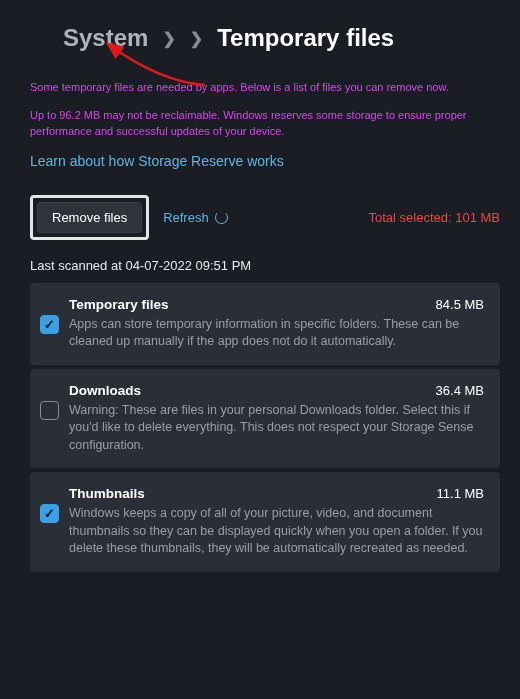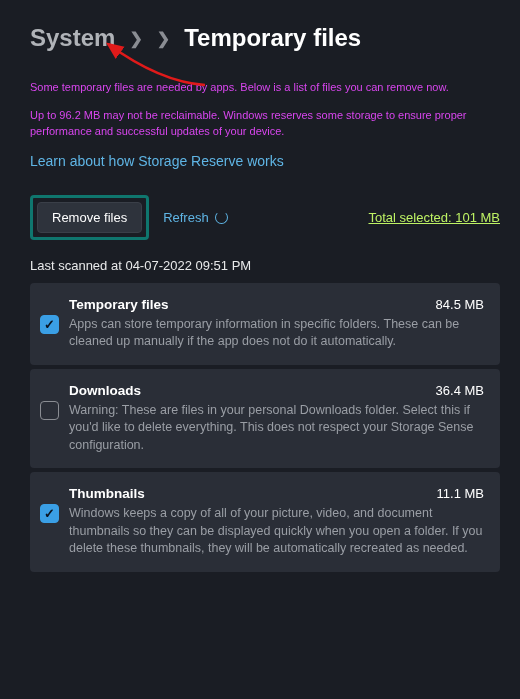--- a/index.html
+++ b/index.html
@@ -12,20 +12,21 @@
   overflow: hidden;
   padding: 24px 20px 0 30px;
 }
 .breadcrumb {
   display: flex;
   align-items: center;
   gap: 14px;
   font-size: 24px;
   font-weight: 600;
   margin-bottom: 28px;
+  margin-left: 33px;
 }
 .breadcrumb .crumb {
   color: #b0b3b8;
 }
 .breadcrumb .crumb.active {
   color: #ffffff;
 }
 .breadcrumb .chevron {
   color: #8a8d93;
   font-size: 16px;
@@ -44,21 +45,21 @@
   display: inline-block;
   margin-bottom: 26px;
 }
 .actions-row {
   display: flex;
   align-items: center;
   gap: 14px;
   margin-bottom: 18px;
 }
 .remove-wrap {
-  border: 3px solid #0f766e;
+  border: 3px solid #e5e5e5;
   border-radius: 4px;
   padding: 4px;
   position: relative;
 }
 .remove-btn {
   background: #2e333c;
   color: #ffffff;
   border: 1px solid #3a3f48;
   border-radius: 4px;
   padding: 7px 14px;
@@ -84,22 +85,21 @@
   width: 13px;
   height: 13px;
   border: 1.5px solid #5fb5e5;
   border-top-color: transparent;
   border-radius: 50%;
   position: relative;
 }
 .total {
   margin-left: auto;
   font-size: 13px;
-  color: #bef264;
-  text-decoration: underline;
+  color: #ef4444;
 }
 .scanned {
   font-size: 13px;
   color: #e8e9ea;
   margin-bottom: 10px;
 }
 .item {
   background: #2a2e37;
   border-radius: 4px;
   padding: 14px 16px 14px 10px;

